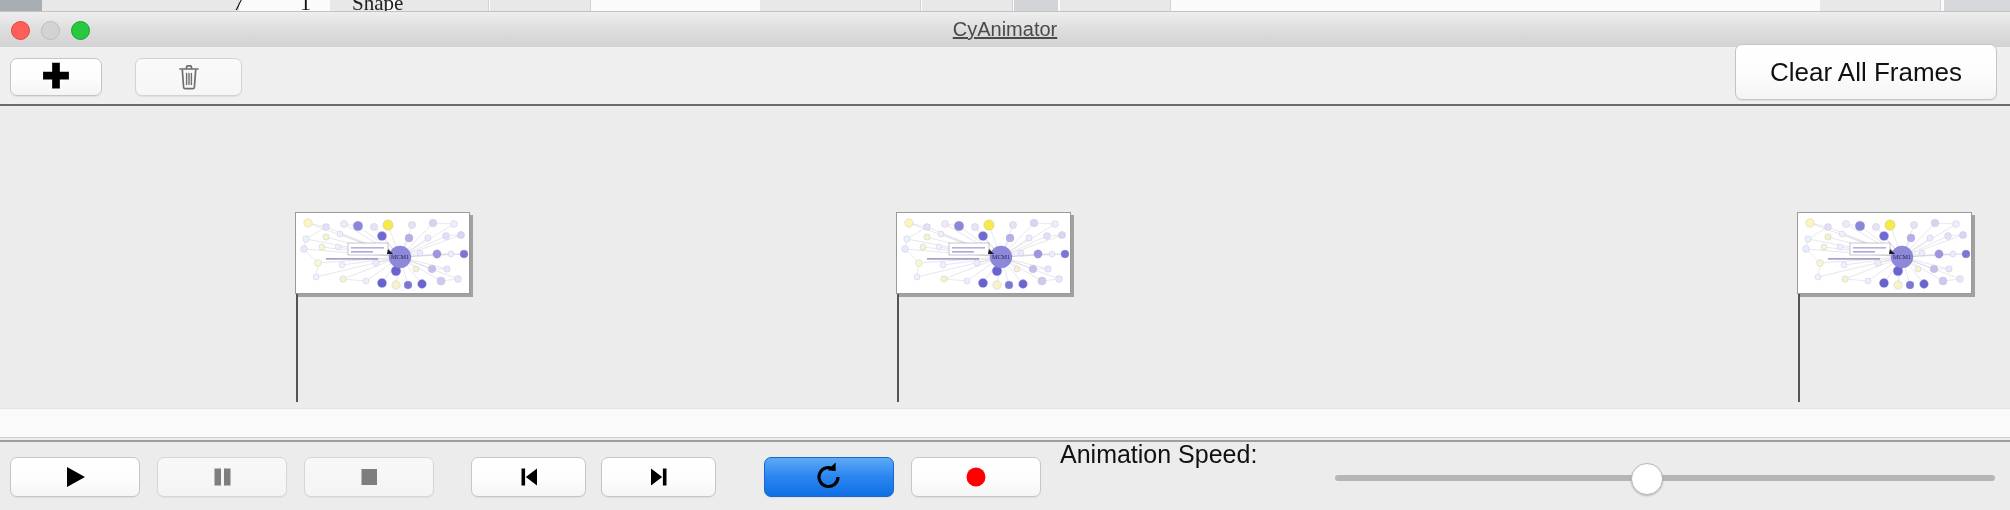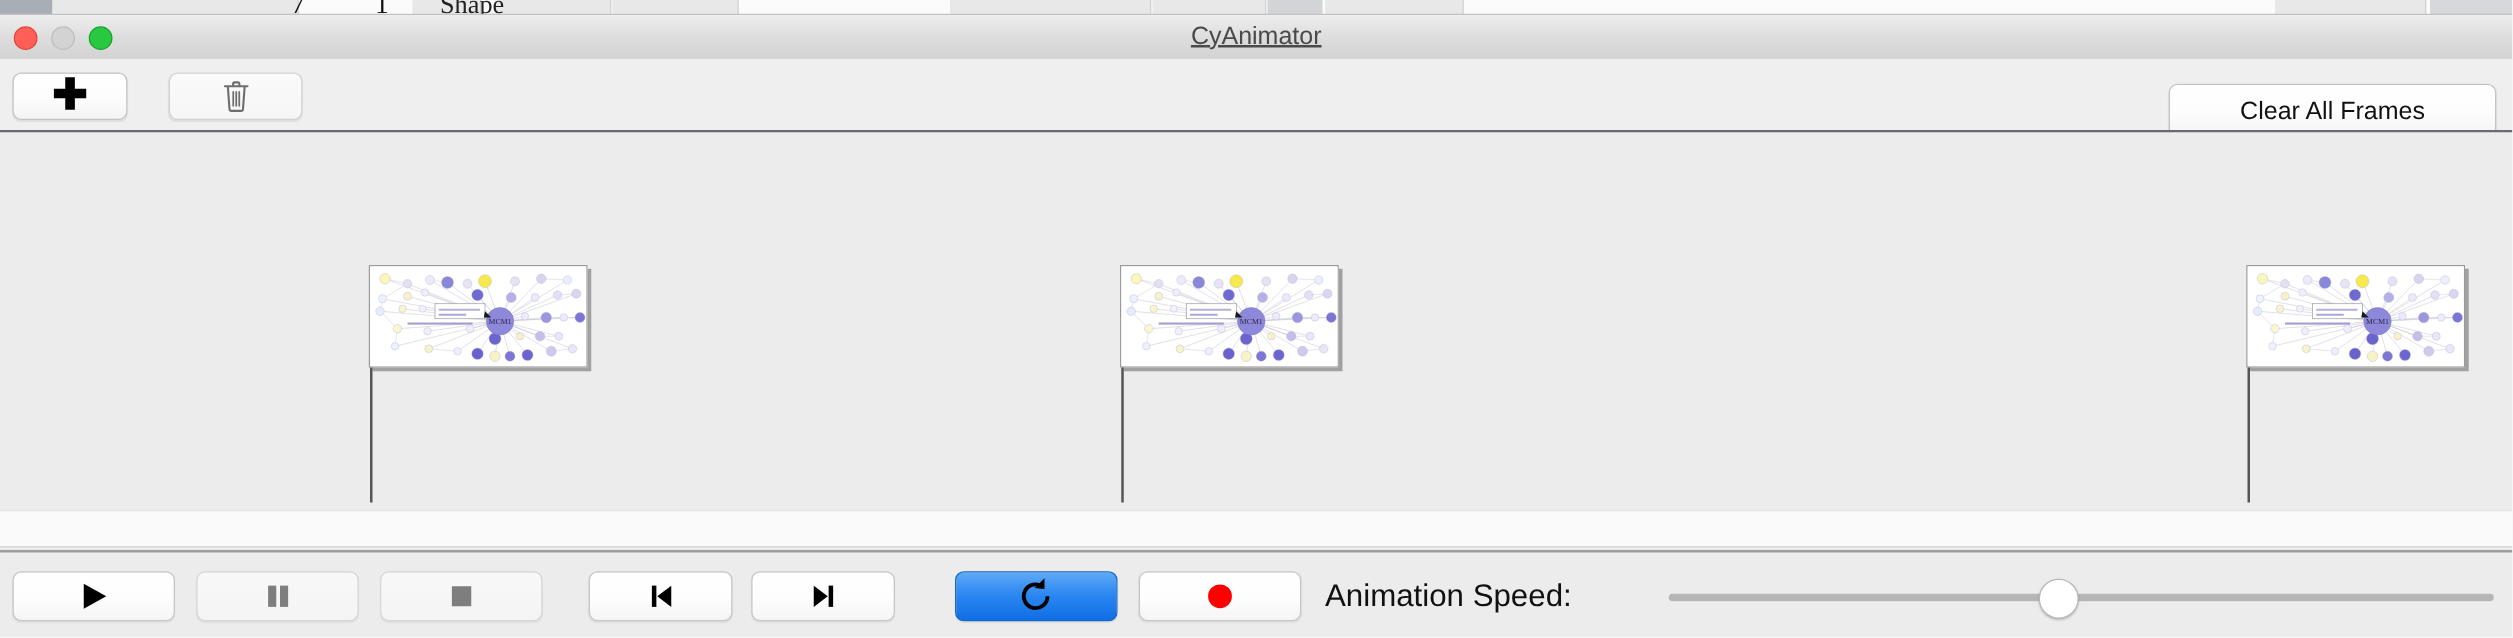--- a/index.html
+++ b/index.html
@@ -112,22 +112,22 @@
     align-items: center;
     justify-content: center;
   }
   .btn.dim {
     background: linear-gradient(to bottom, #fafafa 0%, #f6f6f6 100%);
     border-color: #d2d2d2;
   }
   #add-frame-button  { left: 10px;  top: 58px; width: 92px; height: 38px; }
   #delete-frame-button { left: 135px; top: 58px; width: 107px; height: 38px; }
   #clear-all-frames-button {
-    left: 1735px; top: 67px; width: 262px; height: 44px;
-    font-size: 20px; color: #111;
+    left: 1735px; top: 44px; width: 262px; height: 56px;
+    font-size: 26px; color: #111;
   }
   .plus-icon {
     font-size: 34px; font-weight: bold; color: #000;
     line-height: 0; margin-top: -2px;
   }
   .trash-icon { width: 24px; height: 28px; }
 
   
   .timeline-panel {
     position: absolute;
@@ -195,21 +195,21 @@
   #play-button          { left: 10px;  width: 130px; }
   #pause-button         { left: 157px; width: 130px; }
   #stop-button          { left: 304px; width: 130px; }
   #skip-previous-button { left: 471px; width: 115px; }
   #skip-next-button     { left: 601px; width: 115px; }
   #loop-button          { left: 764px; width: 130px; }
   #record-button        { left: 911px; width: 130px; }
 
   .speed-label {
     position: absolute;
-    left: 1060px; top: 463px;
+    left: 1060px; top: 440px;
     font-size: 25px; color: #111;
     white-space: nowrap;
   }
   .slider-track {
     position: absolute;
     left: 1335px; top: 475px;
     width: 660px; height: 6px;
     border-radius: 3px;
     background: #b6b6b6;
   }

